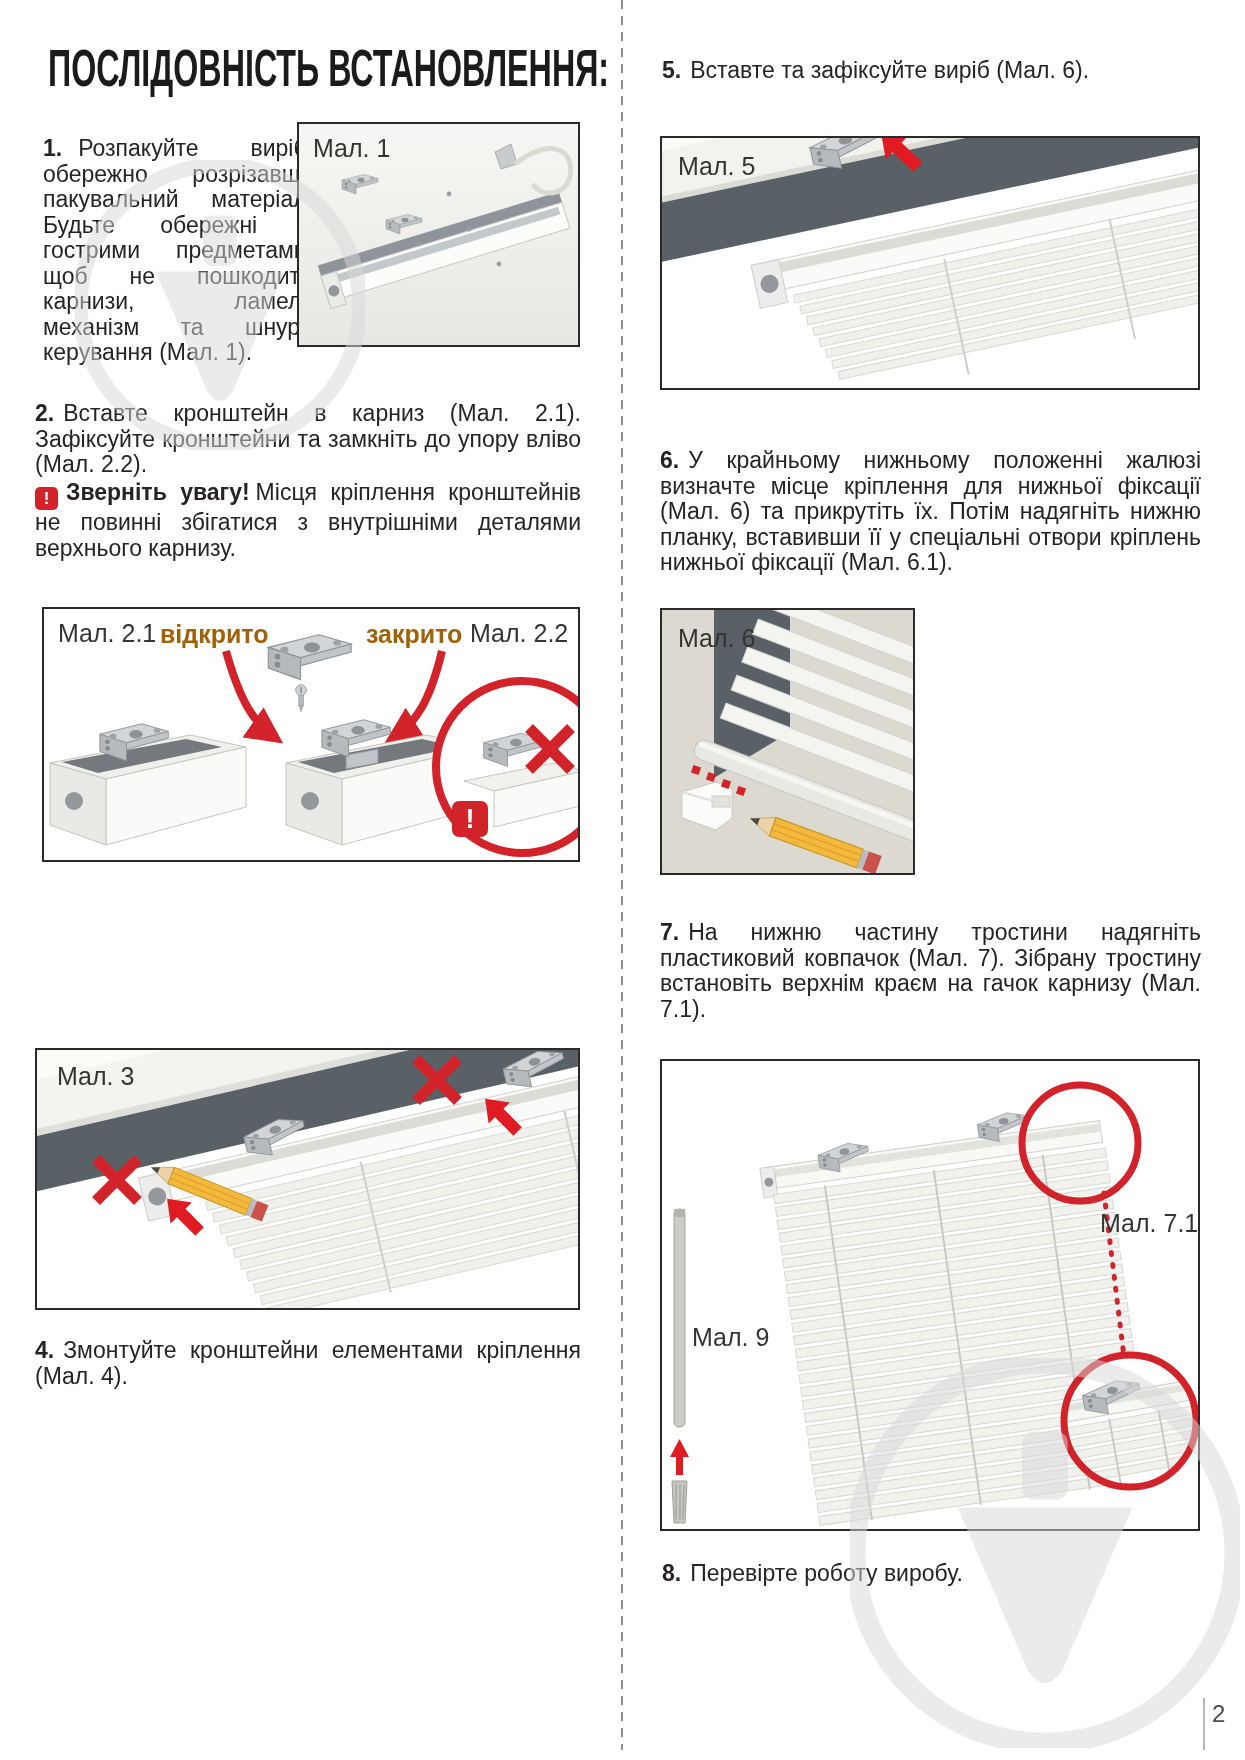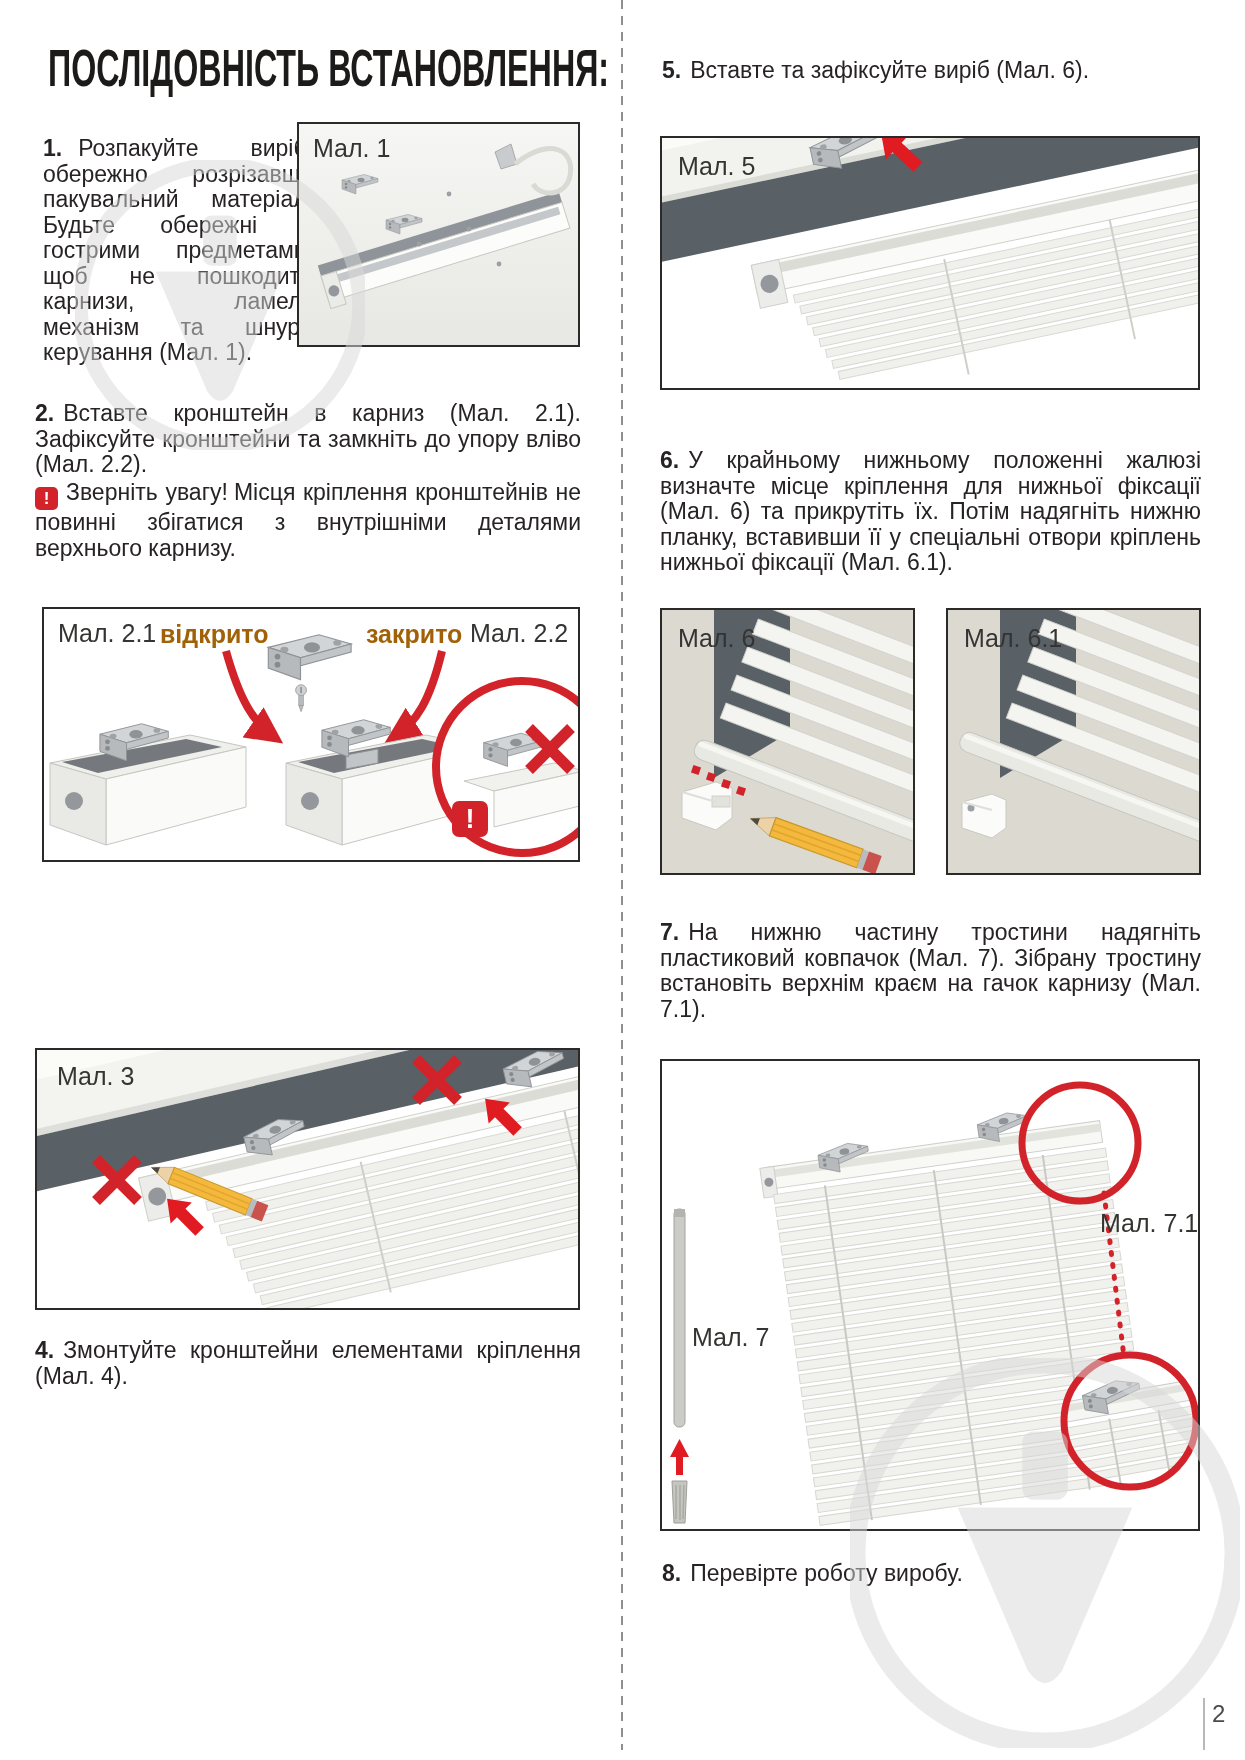--- a/index.html
+++ b/index.html
@@ -21,21 +21,21 @@
     font-size:23px;line-height:25.5px;color:#272324;
   }
   .txt .num{font-weight:bold;margin-right:9px;}
   .txt.wide-gap .num{margin-right:16px;}
   .warnbox{
     display:inline-flex;align-items:center;justify-content:center;
     width:23px;height:23px;margin-right:8px;vertical-align:-4px;
     background:#d2232a;border-radius:5px;color:#ffffff;
     font-weight:bold;font-size:17px;line-height:1;
   }
-  .warnlabel{font-weight:normal;margin-right:6px;}
+  .warnlabel{font-weight:bold;margin-right:6px;}
   .figbox{
     position:absolute;background:#ffffff;border:2px solid #2b2a28;
     overflow:hidden;box-sizing:border-box;
   }
   .figbox svg{position:absolute;left:0;top:0;}
   .figlabel{
     position:absolute;font-size:25px;color:#343432;white-space:nowrap;
   }
   .figlabel.red{color:#a16207;font-weight:bold;}
   .watermark{position:absolute;z-index:40;pointer-events:none;color:#d9d9d9;opacity:0.5;}
@@ -295,41 +295,20 @@
         <rect x="30" y="156" width="8" height="8" transform="rotate(18 34 160)"></rect>
         <rect x="45" y="163" width="8" height="8" transform="rotate(18 49 167)"></rect>
         <rect x="60" y="170" width="8" height="8" transform="rotate(18 64 174)"></rect>
         <rect x="75" y="177" width="8" height="8" transform="rotate(18 79 181)"></rect>
       </g>
       <use href="#sym-pencil" transform="translate(92,198) rotate(20) scale(1.5)"></use>
     </svg>
     <div class="figlabel" style="left:16px;top:14px">Мал. 6</div>
   </div>
 
-  <div class="figbox" style="left:946px;top:608px;width:255px;height:267px">
-    <svg width="255" height="267" viewBox="0 0 255 267">
-      <rect x="0" y="0" width="255" height="267" fill="#dcd9d0"></rect>
-      <polygon points="52,0 128,0 128,122 52,168" fill="#596066"></polygon>
-      <g transform="rotate(21 190 30)">
-        <rect x="95" y="14" width="230" height="16" fill="#f4f4f1" stroke="#d3d3cd"></rect>
-        <rect x="95" y="44" width="230" height="16" fill="#f4f4f1" stroke="#d3d3cd"></rect>
-        <rect x="95" y="74" width="230" height="16" fill="#f4f4f1" stroke="#d3d3cd"></rect>
-        <rect x="95" y="104" width="230" height="16" fill="#f4f4f1" stroke="#d3d3cd"></rect>
-        <rect x="95" y="134" width="230" height="16" fill="#f4f4f1" stroke="#d3d3cd"></rect>
-        <rect x="60" y="176" width="272" height="20" rx="9" fill="#e9e9e4" stroke="#c6c6c0"></rect>
-        <rect x="62" y="179" width="268" height="5" rx="2.5" fill="#f6f6f2"></rect>
-      </g>
-      <g transform="translate(14,182)">
-        <polygon points="0,10 30,2 44,8 44,36 30,46 0,36" fill="#fbfbf9" stroke="#c9c9c3"></polygon>
-        <circle cx="9" cy="16" r="3.5" fill="#9aa0a4"></circle>
-        <line x1="0" y1="10" x2="30" y2="18" stroke="#dededa" stroke-width="2"></line>
-      </g>
-    </svg>
-    <div class="figlabel" style="left:16px;top:14px">Мал. 6.1</div>
-  </div>
 
   <p class="txt" style="left:660px;top:920px;width:541px">
     <b class="num">7.</b><span>На нижню частину тростини надягніть пластиковий ковпачок (Мал. 7). Зібрану тростину встановіть верхнім краєм на гачок карнизу (Мал. 7.1).</span>
   </p>
 
   <div class="figbox" style="left:660px;top:1059px;width:540px;height:472px">
     <svg width="540" height="472" viewBox="0 0 540 472">
       <defs>
         <clipPath id="c71">
             <circle cx="468" cy="360" r="66"></circle>
@@ -399,21 +378,21 @@
             <rect x="-70" y="20" width="140" height="8" fill="#f1f1ee" stroke="#d7d7d2"></rect>
             <rect x="-70" y="32" width="140" height="8" fill="#f1f1ee" stroke="#d7d7d2"></rect>
             <rect x="-70" y="44" width="140" height="8" fill="#f1f1ee" stroke="#d7d7d2"></rect>
             <line x1="-20" y1="-6" x2="-20" y2="60" stroke="#c9c9c4" stroke-width="2"></line>
             <line x1="30" y1="-6" x2="30" y2="60" stroke="#c9c9c4" stroke-width="2"></line>
           </g>
         </g>
         <circle cx="468" cy="360" r="66" fill="none" stroke="#d2232a" stroke-width="7"></circle>
       </g>
     </svg>
-    <div class="figlabel" style="left:30px;top:262px">Мал. 7</div>
+    <div class="figlabel" style="left:30px;top:262px">Мал. 9</div>
     <div class="figlabel" style="left:438px;top:148px">Мал. 7.1</div>
   </div>
 
   <p class="txt" style="left:662px;top:1561px;width:540px">
     <b class="num">8.</b><span>Перевірте роботу виробу.</span>
   </p>
 
   <svg class="watermark" style="left:75px;top:160px" width="290" height="290" viewBox="-145 -145 290 290">
     <use href="#sym-watermark" transform="scale(1.4)"></use>
   </svg>

